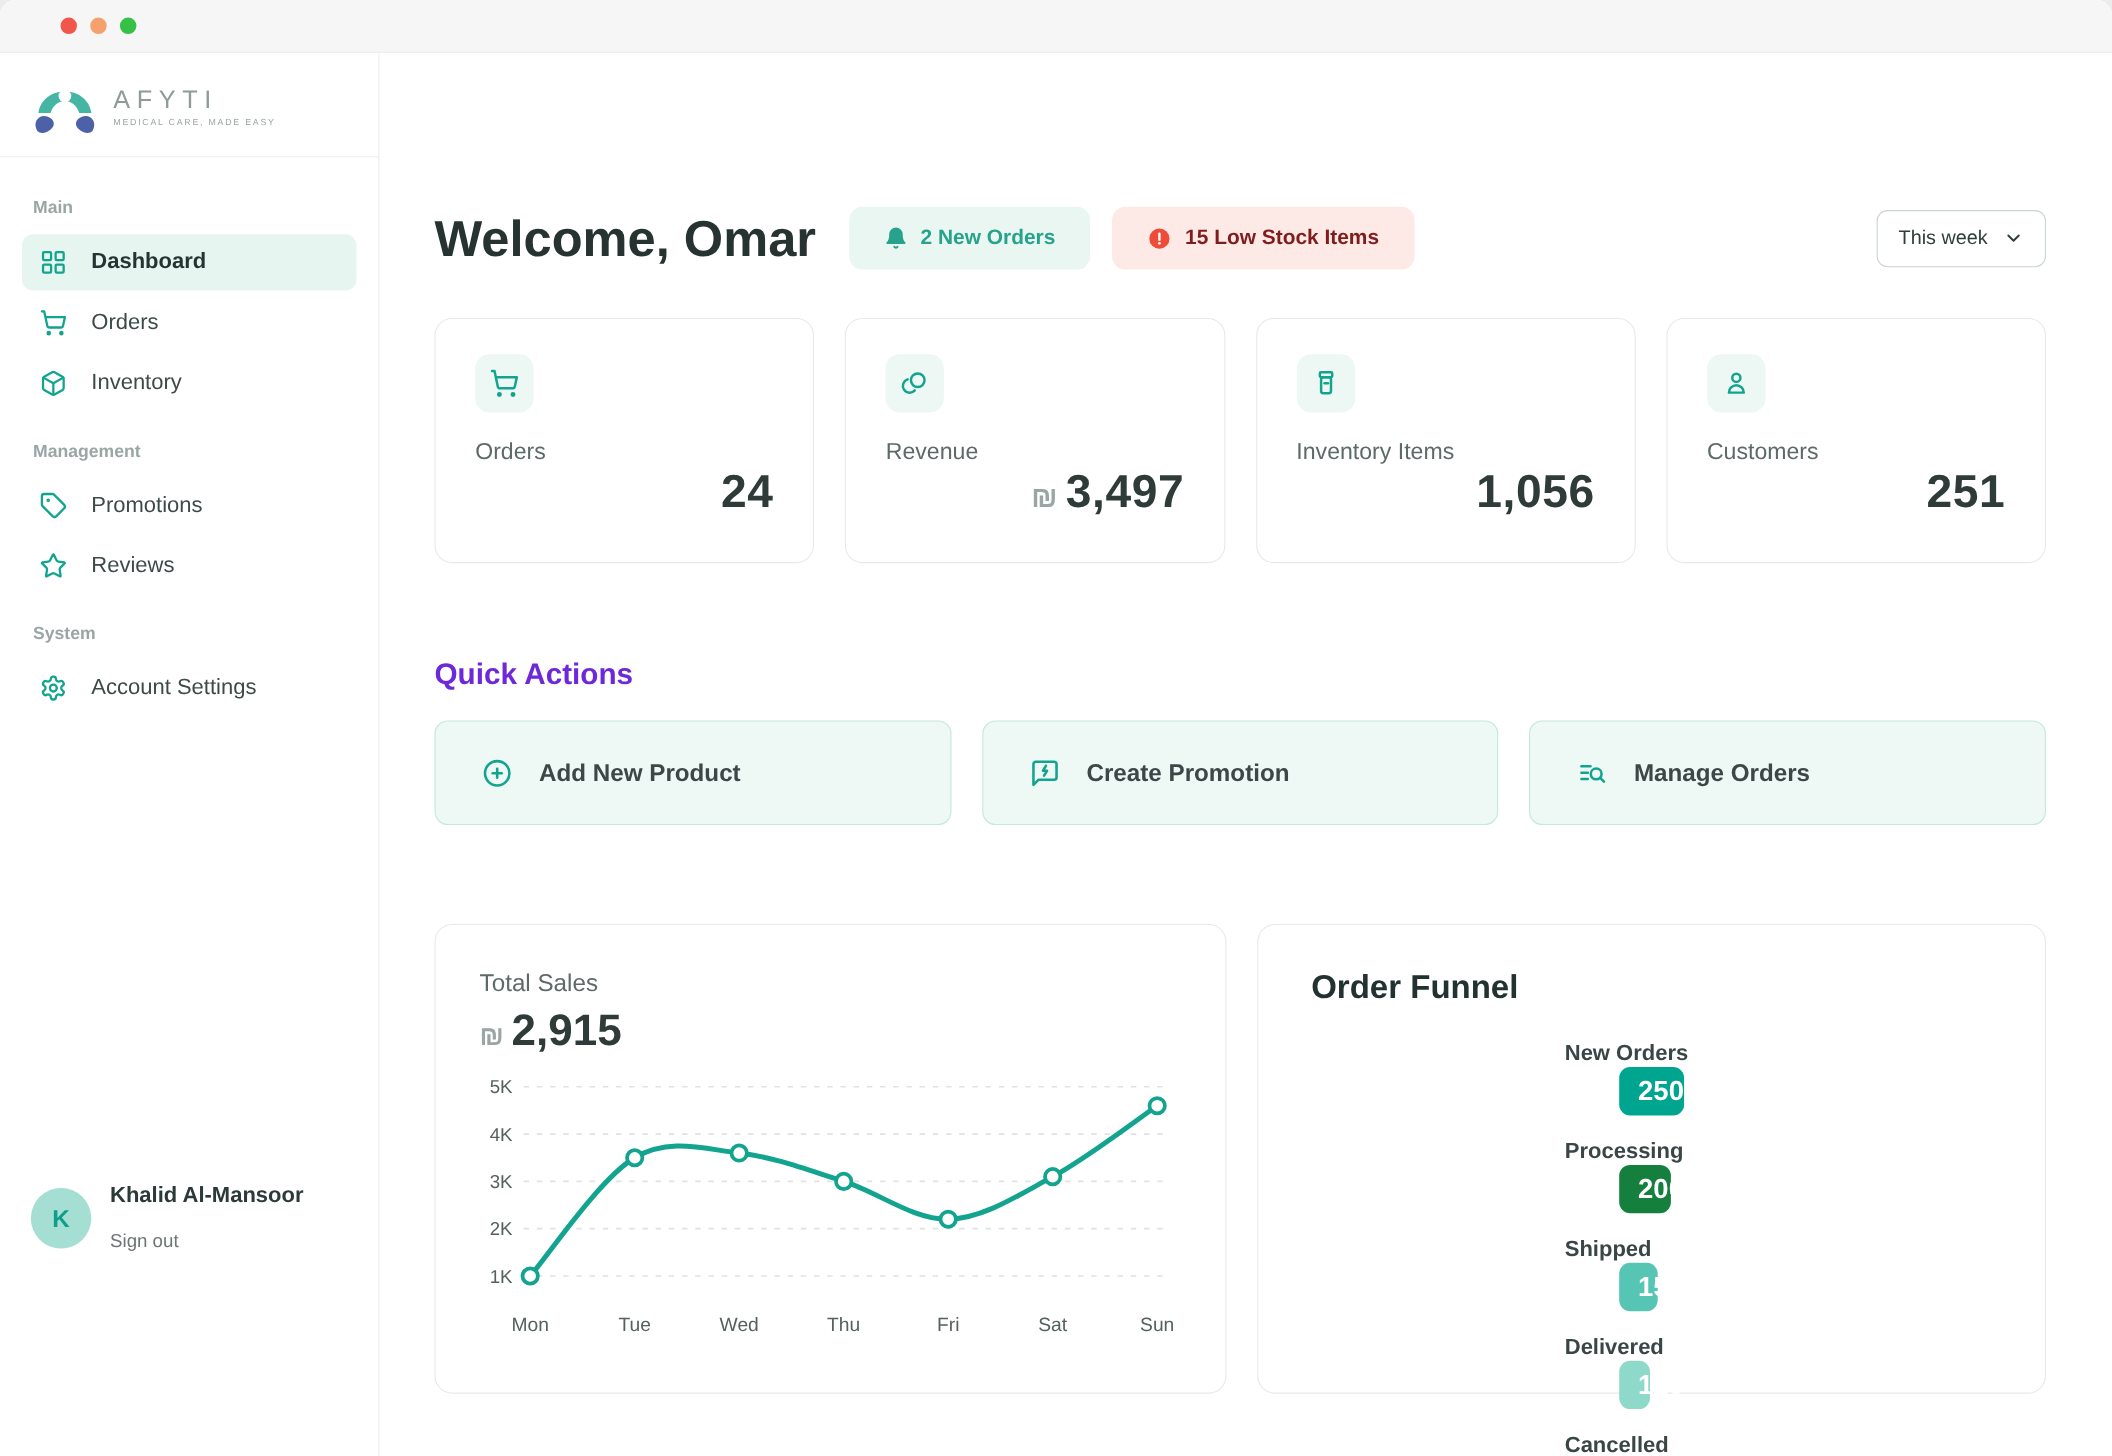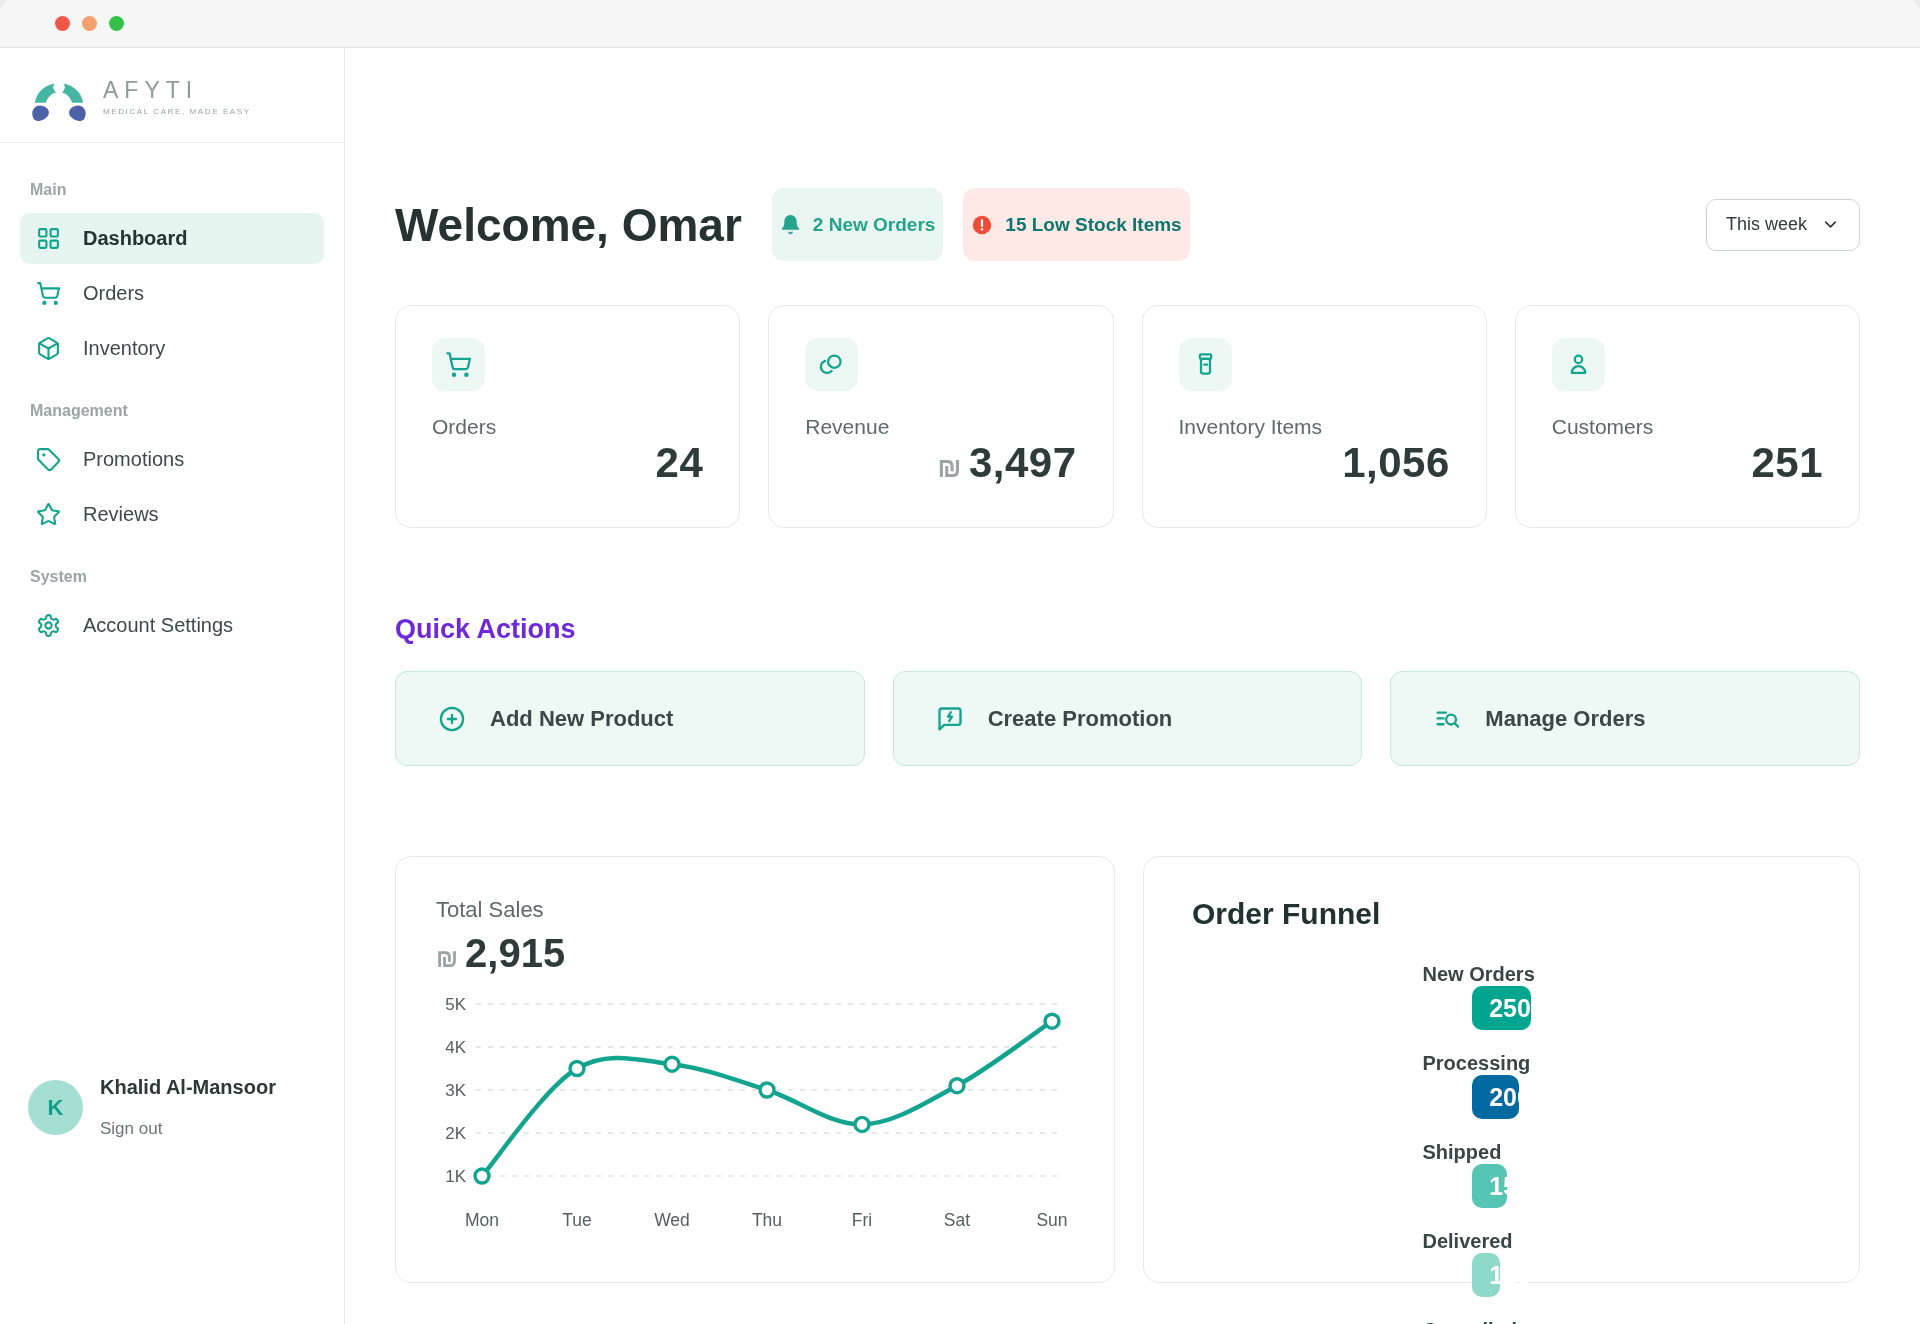--- a/index.html
+++ b/index.html
@@ -22,23 +22,23 @@
   svg.ic{fill:none;stroke:#12a48e;stroke-width:2;stroke-linecap:round;stroke-linejoin:round;}
   .user{margin-top:auto;padding:0 28px 185px;display:flex;align-items:center;gap:17px;}
   .avatar{width:55px;height:55px;border-radius:50%;background:#a5ded2;color:#0e9e89;font-weight:700;font-size:22px;display:flex;align-items:center;justify-content:center;}
   .user-name{font-size:20px;font-weight:700;color:#2c3938;}
   .signout{font-size:17px;color:#6b7675;margin-top:20px;cursor:pointer;}
   
   .main{flex:1;padding:0 60px 0 50px;box-sizing:border-box;background:#fff;}
   .header-row{display:flex;align-items:center;margin-top:140px;}
   .page-title{font-size:46px;font-weight:700;color:#263331;}
   .badges{display:flex;gap:20px;margin-left:30px;}
-  .badge{display:flex;align-items:center;gap:12px;padding:0 8px;height:73px;border-radius:12px;font-size:19px;font-weight:700;cursor:pointer;}
+  .badge{display:flex;align-items:center;gap:12px;padding:0 32px;height:57px;border-radius:12px;font-size:19px;font-weight:700;cursor:pointer;}
   .badge.success{background:#e9f6f1;color:#27a38c;}
-  .badge.danger{background:#fde9e6;color:#0f766e;}
+  .badge.danger{background:#fde9e6;color:#7f1d1d;}
   .spacer{flex:1;}
   .period{display:flex;align-items:center;gap:14px;border:1.5px solid #ccd4d3;border-radius:10px;padding:0 19px;height:50px;font-size:18px;color:#2f3d3b;font-weight:500;cursor:pointer;background:#fff;}
   
   .stats-row{display:flex;gap:28px;margin-top:44px;}
   .stat-card{flex:1;border:1px solid #e7eaea;border-radius:16px;padding:32px 36px;height:223px;box-sizing:border-box;background:#fff;}
   .icon-tile{width:53px;height:53px;border-radius:13px;background:#edf7f4;display:flex;align-items:center;justify-content:center;}
   .icon-tile svg{width:27px;height:27px;}
   .stat-label{font-size:21px;color:#5e6a69;margin-top:24px;}
   .stat-value{font-size:42px;font-weight:800;color:#2e3b39;letter-spacing:.5px;text-align:right;}
   .currency{font-size:27px;color:#9aa5a4;font-weight:700;margin-right:7px;}
@@ -297,21 +297,21 @@
           <div class="funnel-rows">
             <div class="funnel-row">
               <div class="funnel-label">New Orders</div>
               <div class="funnel-bar-track">
                   <div class="funnel-bar" style="width: 100%; background: rgb(0, 165, 143);">250</div>
                 </div>
             </div>
             <div class="funnel-row">
               <div class="funnel-label">Processing</div>
               <div class="funnel-bar-track">
-                  <div class="funnel-bar" style="width: 80%; background: #0369a1;">200</div>
+                  <div class="funnel-bar" style="width: 80%; background: #15803d;">200</div>
                 </div>
             </div>
             <div class="funnel-row">
               <div class="funnel-label">Shipped</div>
               <div class="funnel-bar-track">
                   <div class="funnel-bar" style="width: 60%; background: rgb(87, 197, 179);">150</div>
                 </div>
             </div>
             <div class="funnel-row">
               <div class="funnel-label">Delivered</div>

